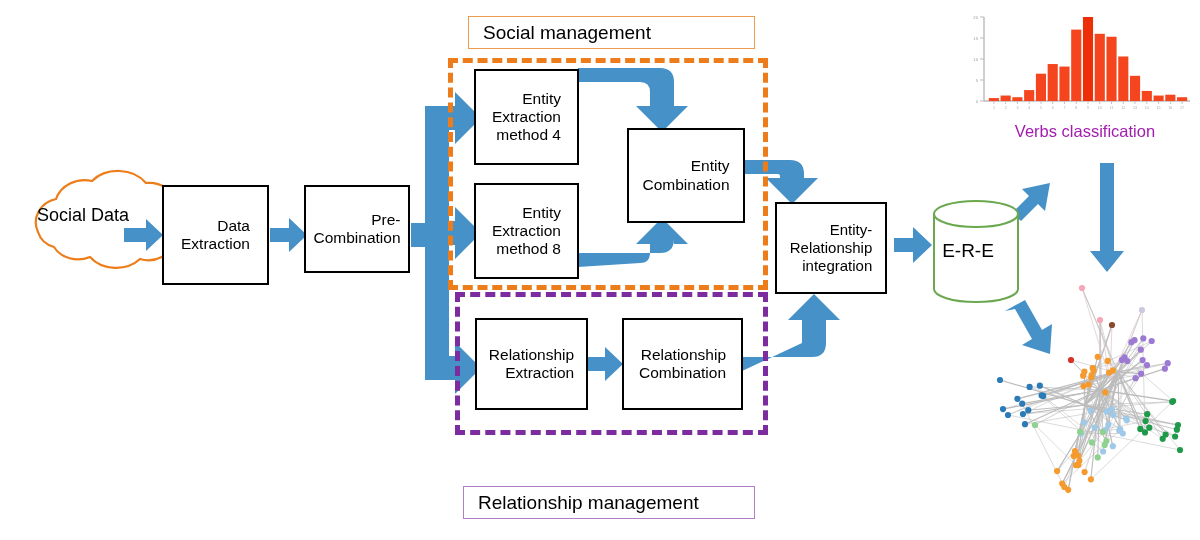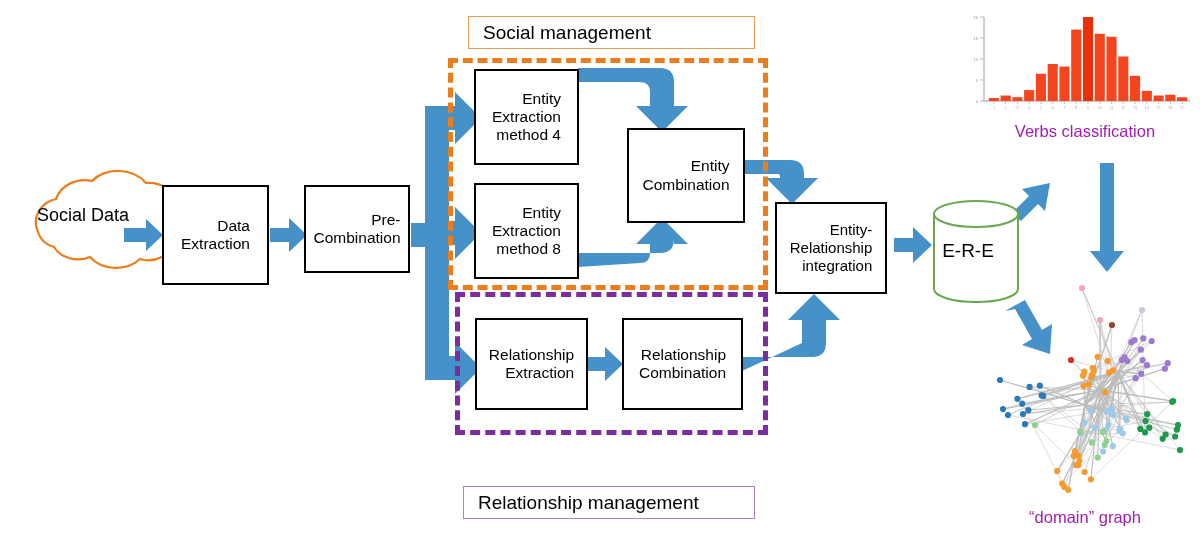--- a/index.html
+++ b/index.html
@@ -482,17 +482,14 @@
   </div>
 
   <div class="eretext" style="left:934px;top:240px;width:68px;">
     <span>E-R-E</span>
   </div>
 
   <div class="caption" style="left:980px;top:122px;width:210px;">
     <span>Verbs classification</span>
   </div>
 
-  <div class="caption" style="left:980px;top:508px;width:210px;">
-    <span>“domain” graph</span>
-  </div>
 
 </div>
 
 </body></html>

